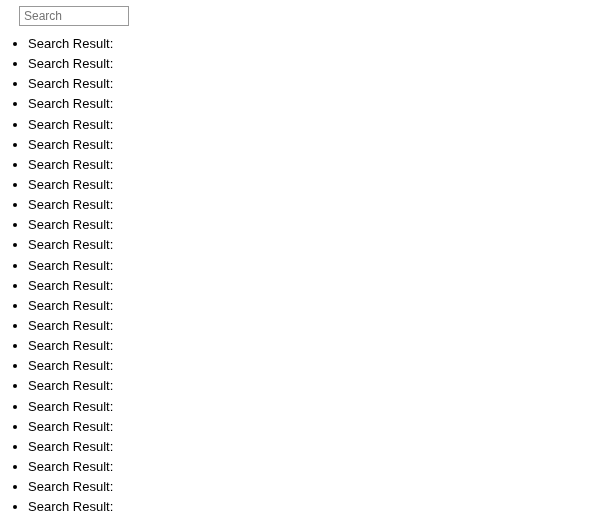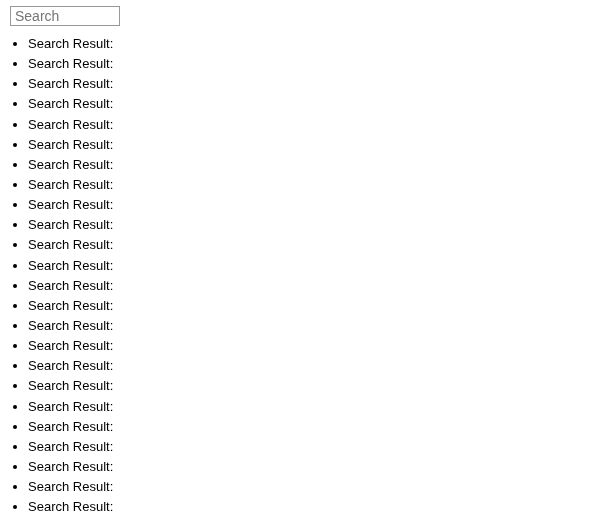--- a/index.html
+++ b/index.html
@@ -20,23 +20,24 @@
 
     .search-container {
       padding: 6px 10px 8px 10px;
     }
 
     .search-input {
       width: 110px;
       height: 20px;
       border: 1px solid #999;
       padding: 2px 4px;
-      font-size: 14px;
+      font-size: 12px;
       outline: none;
       background: #fff;
+      margin-left: 9px;
     }
 
     .results-list {
       list-style: disc;
       padding-left: 28px;
       margin: 0;
     }
 
     .results-list li {
       line-height: 1.55;

